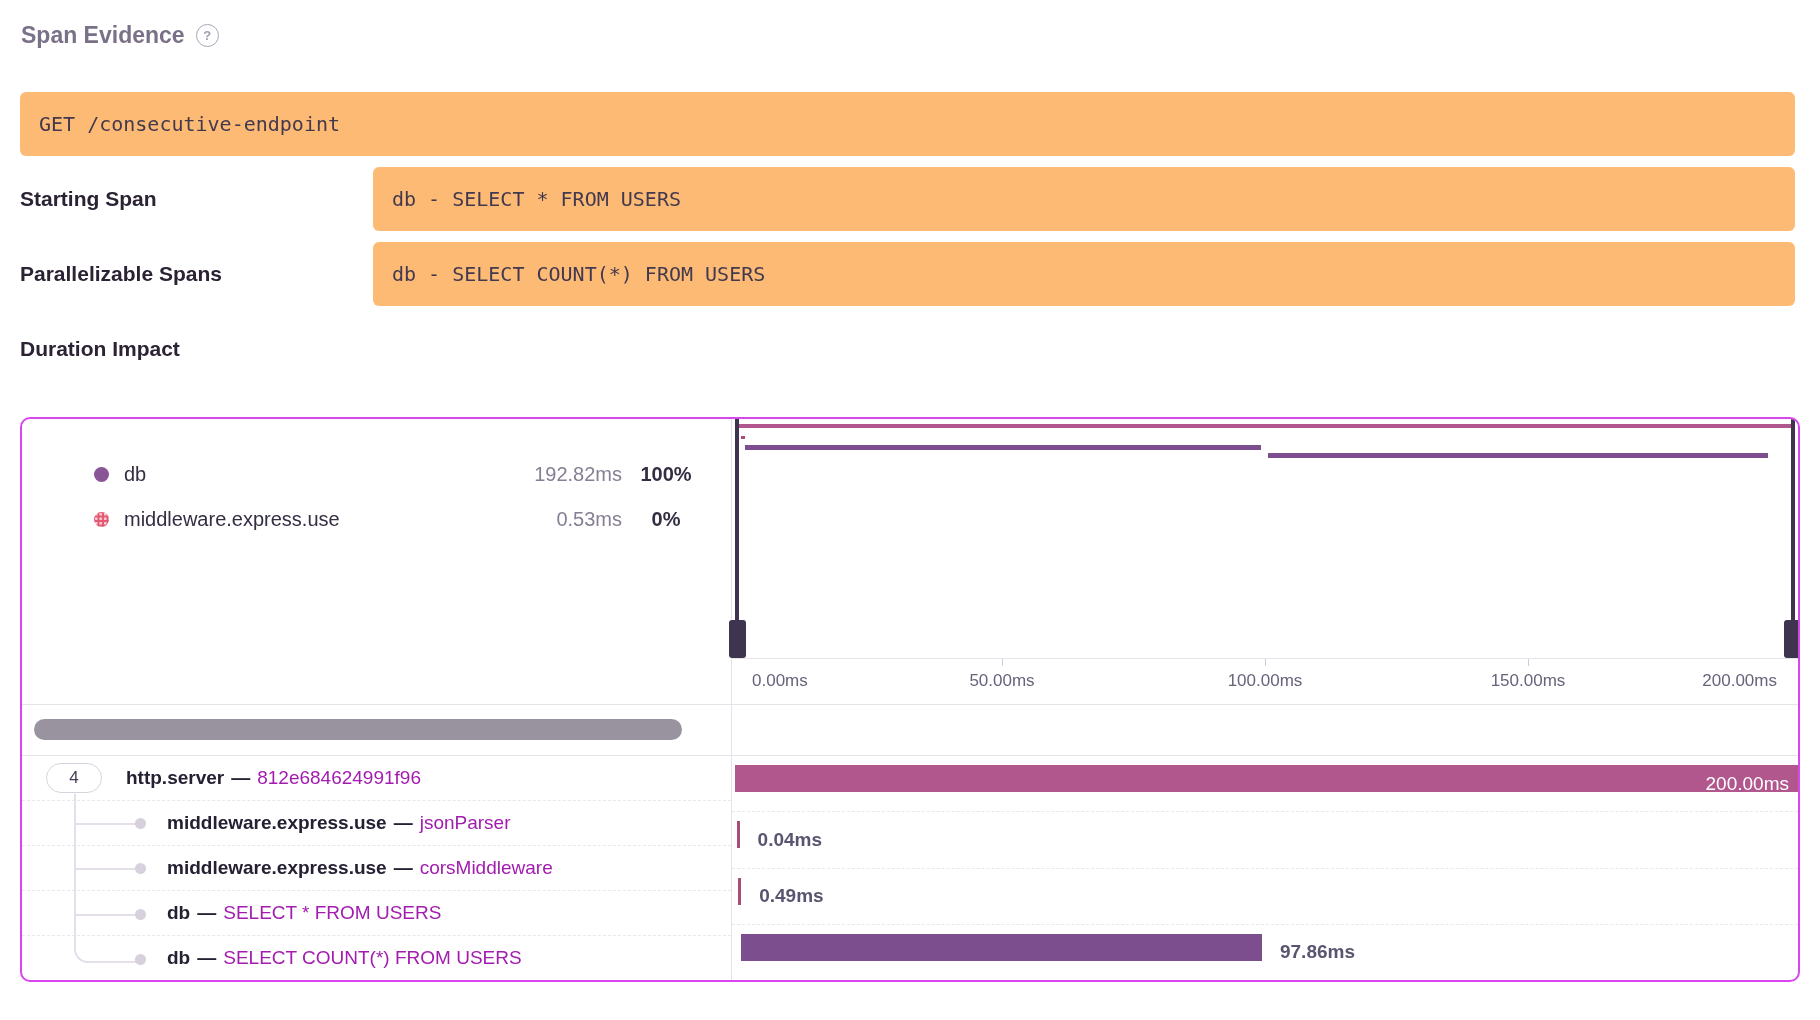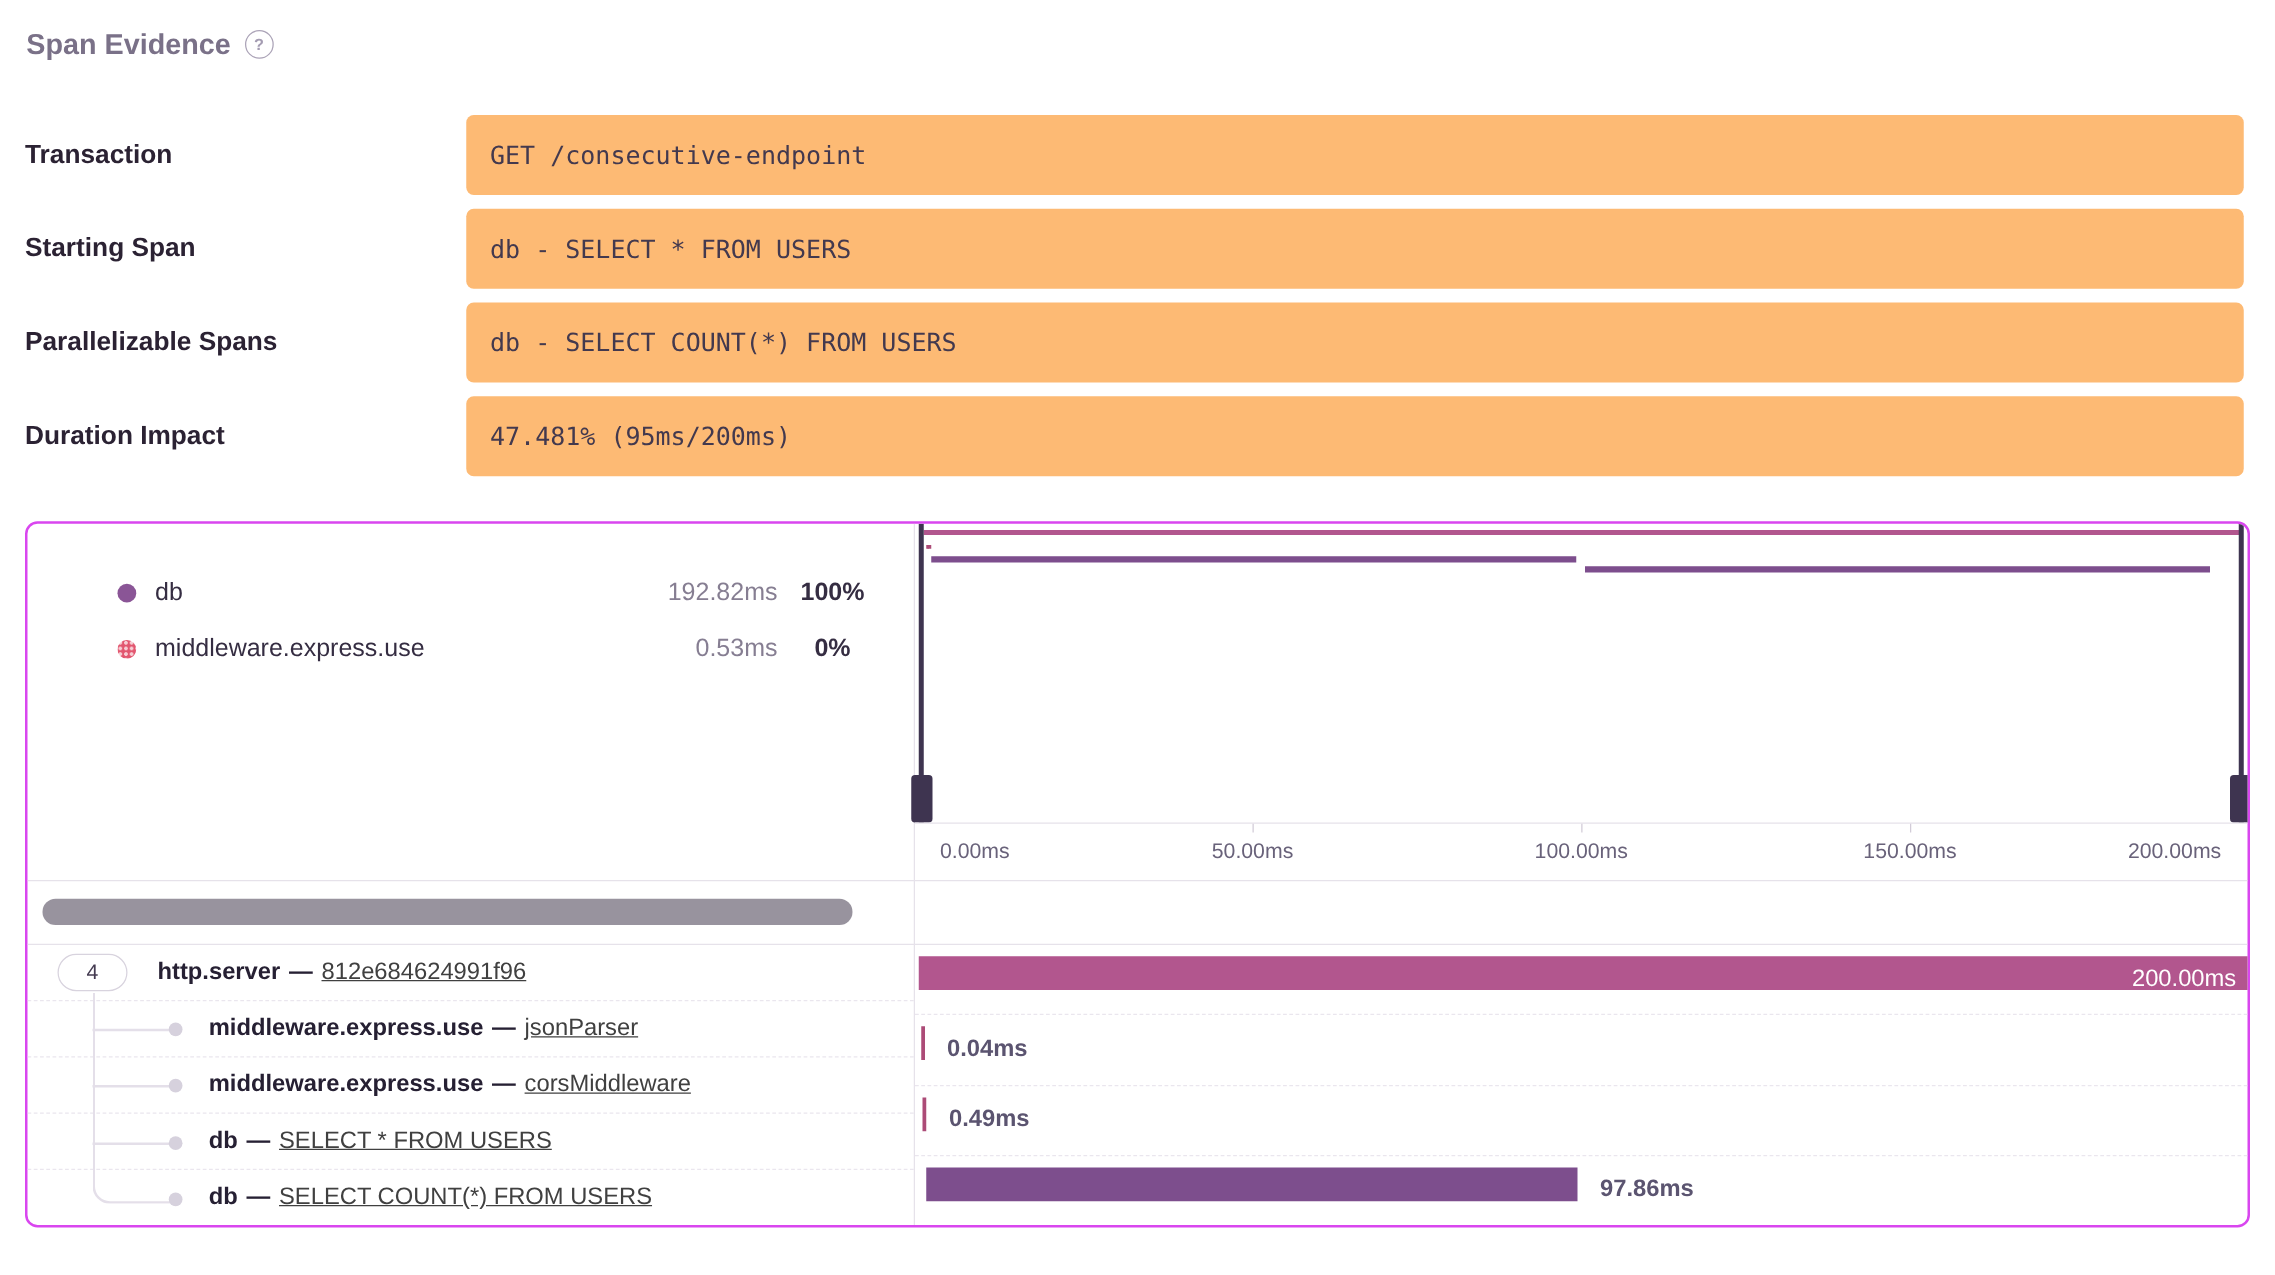--- a/index.html
+++ b/index.html
@@ -57,21 +57,21 @@
   
   .tree-cell{border-right:1px solid #e6e2ea;position:relative;display:flex;flex-direction:column;box-sizing:border-box;}
   .tree-row{flex:1;display:flex;align-items:center;font-size:19px;white-space:nowrap;cursor:default;}
   .tree-row.child{padding-left:145px;}
   .tree-row.root{padding-left:24px;}
   .tree-row + .tree-row{border-top:1px dashed #eae6ee;}
   .badge{width:56px;height:30px;border:1.5px solid #d8d3de;border-radius:16px;display:flex;align-items:center;justify-content:center;
          font-size:17px;color:#453c52;margin-right:24px;box-sizing:border-box;background:#fff;cursor:pointer;}
   .op{font-weight:700;color:#262033;}
   .sep{font-weight:700;color:#262033;margin:0 7px;}
-  .desc{color:#404040;text-decoration:underline;}
+  .desc{color:#a21caf;}
   .conn-main{position:absolute;left:52px;top:38px;width:66px;height:167px;border-left:2px solid #e4dfe9;border-bottom:2px solid #e4dfe9;border-bottom-left-radius:14px;}
   .conn-h{position:absolute;left:52px;width:66px;height:2px;background:#e4dfe9;}
   .conn-dot{position:absolute;left:113px;width:11px;height:11px;border-radius:50%;background:#d6d1dd;}
 
   
   .bars-cell{display:flex;flex-direction:column;}
   .bar-row{flex:1;position:relative;}
   .bar-row + .bar-row{border-top:1px dashed #eae6ee;font-weight:bold;}
   .bar{position:absolute;top:9px;height:27px;}
   .bar.hatched{background:repeating-linear-gradient(135deg,#ee585e 0 6px,#f5a3a6 6px 12px);}
@@ -81,34 +81,32 @@
 </head>
 <body>
 
 <div class="title-row">
   <span class="title">Span Evidence</span>
   <span class="help">?</span>
 </div>
 
 <div class="kv">
   <div class="kv-row">
-    <div class="kv-label">Transaction</div>
     <div class="kv-value">GET /consecutive-endpoint</div>
   </div>
   <div class="kv-row">
     <div class="kv-label">Starting Span</div>
     <div class="kv-value">db - SELECT * FROM USERS</div>
   </div>
   <div class="kv-row">
     <div class="kv-label">Parallelizable Spans</div>
     <div class="kv-value">db - SELECT COUNT(*) FROM USERS</div>
   </div>
   <div class="kv-row">
     <div class="kv-label">Duration Impact</div>
-    <div class="kv-value">47.481% (95ms/200ms)</div>
   </div>
 </div>
 
 <div class="panel">
 
   <div class="legend-cell">
     <div class="legend-row">
       <span class="dot" style="background-color: rgb(138, 85, 150);"></span>
       <span class="lname">db</span>
       <span class="ldur">192.82ms</span>

